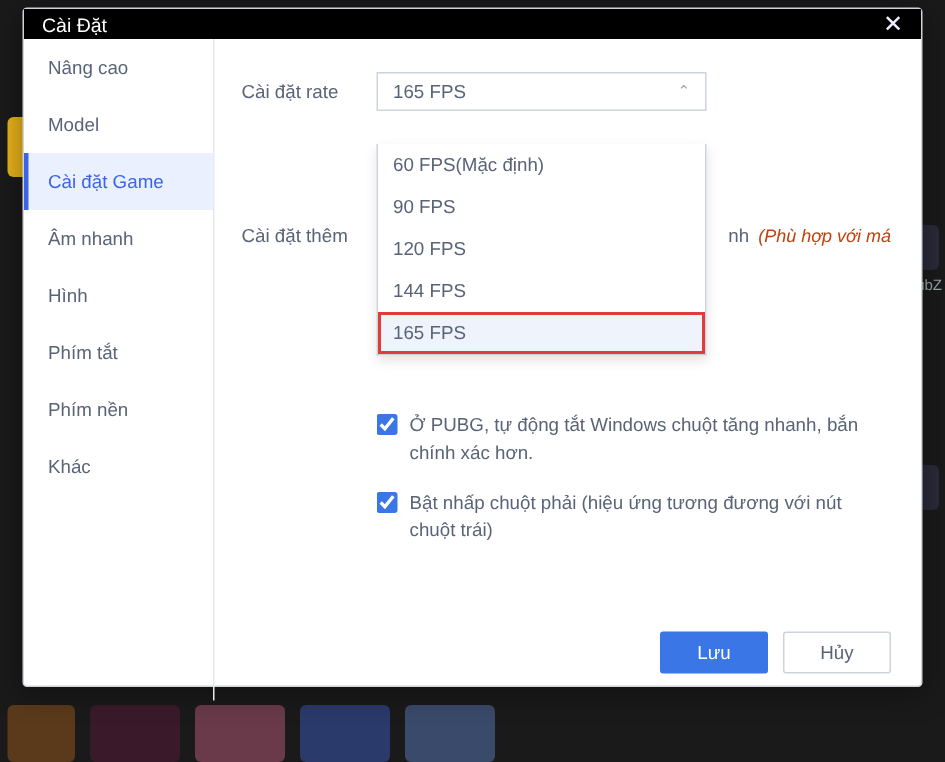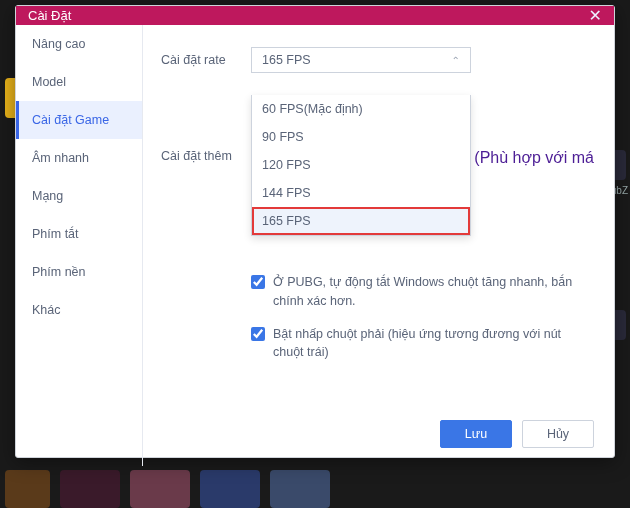--- a/index.html
+++ b/index.html
@@ -29,21 +29,21 @@
     bottom: 50px;
     background: #fff;
     border-radius: 3px;
     box-shadow: 0 4px 20px rgba(0,0,0,.4);
     display: flex;
     flex-direction: column;
     border: 1px solid #d0d4da;
   }
   .titlebar {
     height: 36px;
-    background: #be185d;
+    background: #000000;
     color: #fff;
     display: flex;
     align-items: center;
     padding: 0 12px;
     font-size: 13px;
   }
   .titlebar .spacer { flex:1; }
   .close-x { cursor:pointer; font-size:16px; color:#eef; }
   .body { flex:1; display:flex; position:relative; }
   .sidebar {
@@ -123,23 +123,24 @@
   .dd-item.highlight {
     border: 2px solid #e33a3a;
     padding: 5px 8px;
   }
   .row2-frag {
     display:flex;
     align-items:center;
     gap:6px;
   }
   .hint {
-    color:#4c1d95;
-    font-size:16px;
+    color:#c2410c;
+    font-size:12px;
     margin-left:auto;
+    font-style:italic;
   }
   .checkline {
     display:flex;
     gap:8px;
     align-items:flex-start;
     margin-bottom: 14px;
     font-size:12.5px;
     color:#5a6478;
     line-height:1.5;
   }
@@ -192,21 +193,21 @@
     <span class="spacer"></span>
     <span class="close-x">✕</span>
   </div>
 
   <div class="body">
     <div class="sidebar">
       <div class="sidebar-item">Nâng cao</div>
       <div class="sidebar-item">Model</div>
       <div class="sidebar-item active">Cài đặt Game</div>
       <div class="sidebar-item">Âm nhanh</div>
-      <div class="sidebar-item">Mạng</div>
+      <div class="sidebar-item">Hình</div>
       <div class="sidebar-item">Phím tắt</div>
       <div class="sidebar-item">Phím nền</div>
       <div class="sidebar-item">Khác</div>
     </div>
 
     <div class="main">
 
       <div class="row">
         <div class="row-label">Cài đặt rate</div>
         <div class="row-content">

